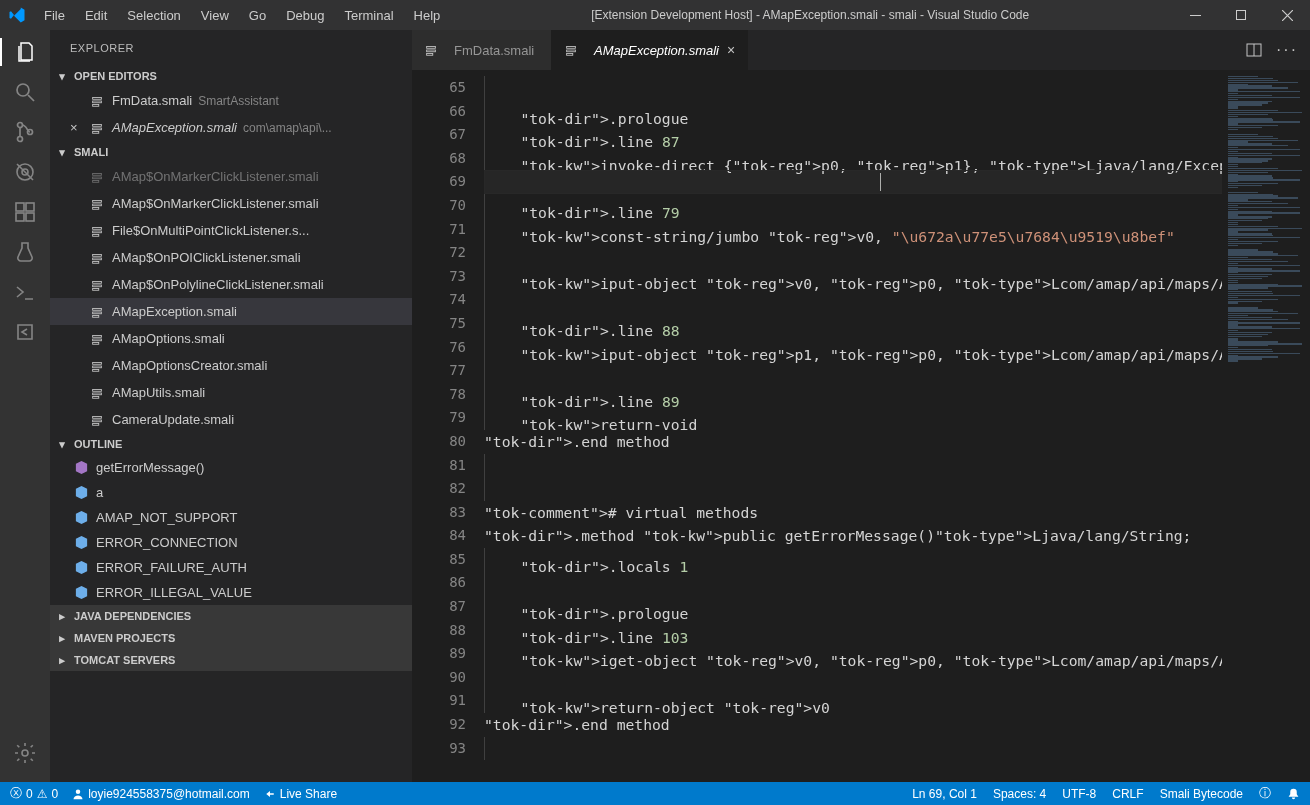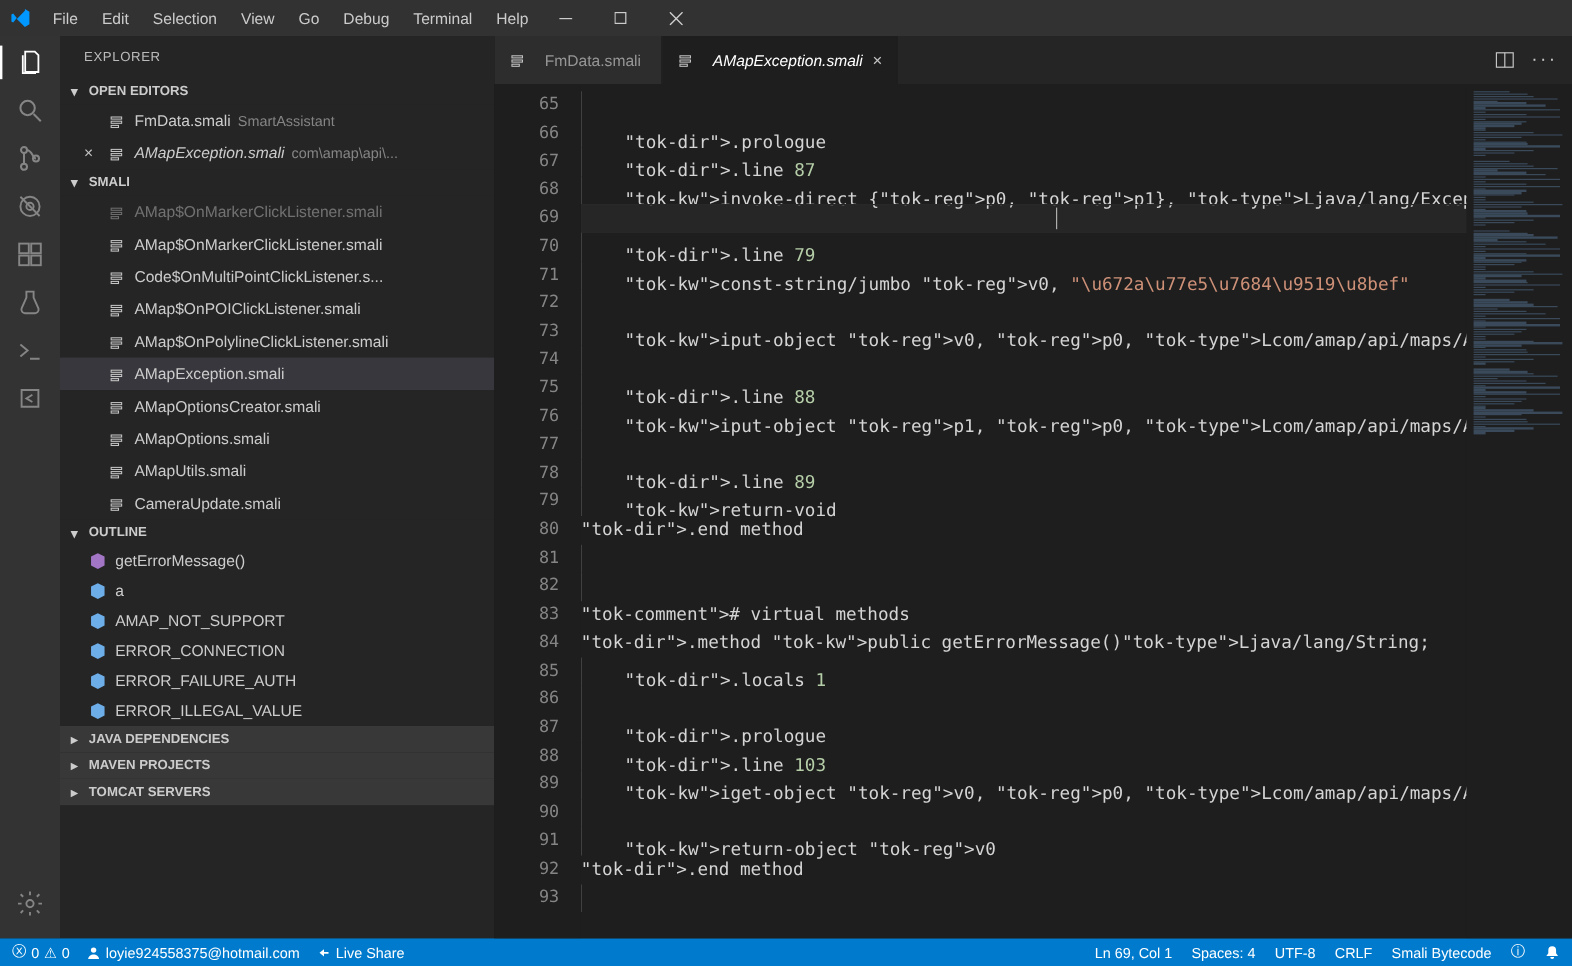--- a/index.html
+++ b/index.html
@@ -109,20 +109,21 @@
   <div class="menu" id="menu">
       <div class="menu-item">File</div>
       <div class="menu-item">Edit</div>
       <div class="menu-item">Selection</div>
       <div class="menu-item">View</div>
       <div class="menu-item">Go</div>
       <div class="menu-item">Debug</div>
       <div class="menu-item">Terminal</div>
       <div class="menu-item">Help</div>
     </div>
+  <div class="title-text">[Extension Development Host] - AMapException.smali - smali - Visual Studio Code</div>
   <div class="window-controls">
     <div class="window-control">
         <svg width="11" height="11">
           <rect y="5" width="11" height="1" fill="#ccc"></rect>
         </svg>
       </div>
     <div class="window-control">
         <svg width="11" height="11">
           <rect x="0.5" y="0.5" width="9" height="9" stroke="#ccc" fill="none"></rect>
         </svg>
@@ -255,21 +256,21 @@
           <span>AMap$OnMarkerClickListener.smali</span>
         </div>
         <div class="file-item">
           <span class="file-icon">
             <svg width="14" height="14" viewBox="0 0 16 16" fill="none" stroke="#c5c5c5" stroke-width="1">
               <rect x="3" y="4" width="10" height="2"></rect>
               <rect x="3" y="8" width="10" height="2"></rect>
               <rect x="3" y="12" width="7" height="2"></rect>
             </svg>
           </span>
-          <span>Code$OnMultiPointClickListener.s...</span>
+          <span>File$OnMultiPointClickListener.s...</span>
         </div>
         <div class="file-item">
           <span class="file-icon">
             <svg width="14" height="14" viewBox="0 0 16 16" fill="none" stroke="#c5c5c5" stroke-width="1">
               <rect x="3" y="4" width="10" height="2"></rect>
               <rect x="3" y="8" width="10" height="2"></rect>
               <rect x="3" y="12" width="7" height="2"></rect>
             </svg>
           </span>
           <span>AMap$OnPOIClickListener.smali</span>
@@ -295,31 +296,31 @@
           <span>AMapException.smali</span>
         </div>
         <div class="file-item">
           <span class="file-icon">
             <svg width="14" height="14" viewBox="0 0 16 16" fill="none" stroke="#c5c5c5" stroke-width="1">
               <rect x="3" y="4" width="10" height="2"></rect>
               <rect x="3" y="8" width="10" height="2"></rect>
               <rect x="3" y="12" width="7" height="2"></rect>
             </svg>
           </span>
+          <span>AMapOptions.smali</span>
+        </div>
+        <div class="file-item">
+          <span class="file-icon">
+            <svg width="14" height="14" viewBox="0 0 16 16" fill="none" stroke="#c5c5c5" stroke-width="1">
+              <rect x="3" y="4" width="10" height="2"></rect>
+              <rect x="3" y="8" width="10" height="2"></rect>
+              <rect x="3" y="12" width="7" height="2"></rect>
+            </svg>
+          </span>
           <span>AMapOptionsCreator.smali</span>
-        </div>
-        <div class="file-item">
-          <span class="file-icon">
-            <svg width="14" height="14" viewBox="0 0 16 16" fill="none" stroke="#c5c5c5" stroke-width="1">
-              <rect x="3" y="4" width="10" height="2"></rect>
-              <rect x="3" y="8" width="10" height="2"></rect>
-              <rect x="3" y="12" width="7" height="2"></rect>
-            </svg>
-          </span>
-          <span>AMapOptions.smali</span>
         </div>
         <div class="file-item">
           <span class="file-icon">
             <svg width="14" height="14" viewBox="0 0 16 16" fill="none" stroke="#c5c5c5" stroke-width="1">
               <rect x="3" y="4" width="10" height="2"></rect>
               <rect x="3" y="8" width="10" height="2"></rect>
               <rect x="3" y="12" width="7" height="2"></rect>
             </svg>
           </span>
           <span>AMapUtils.smali</span>

